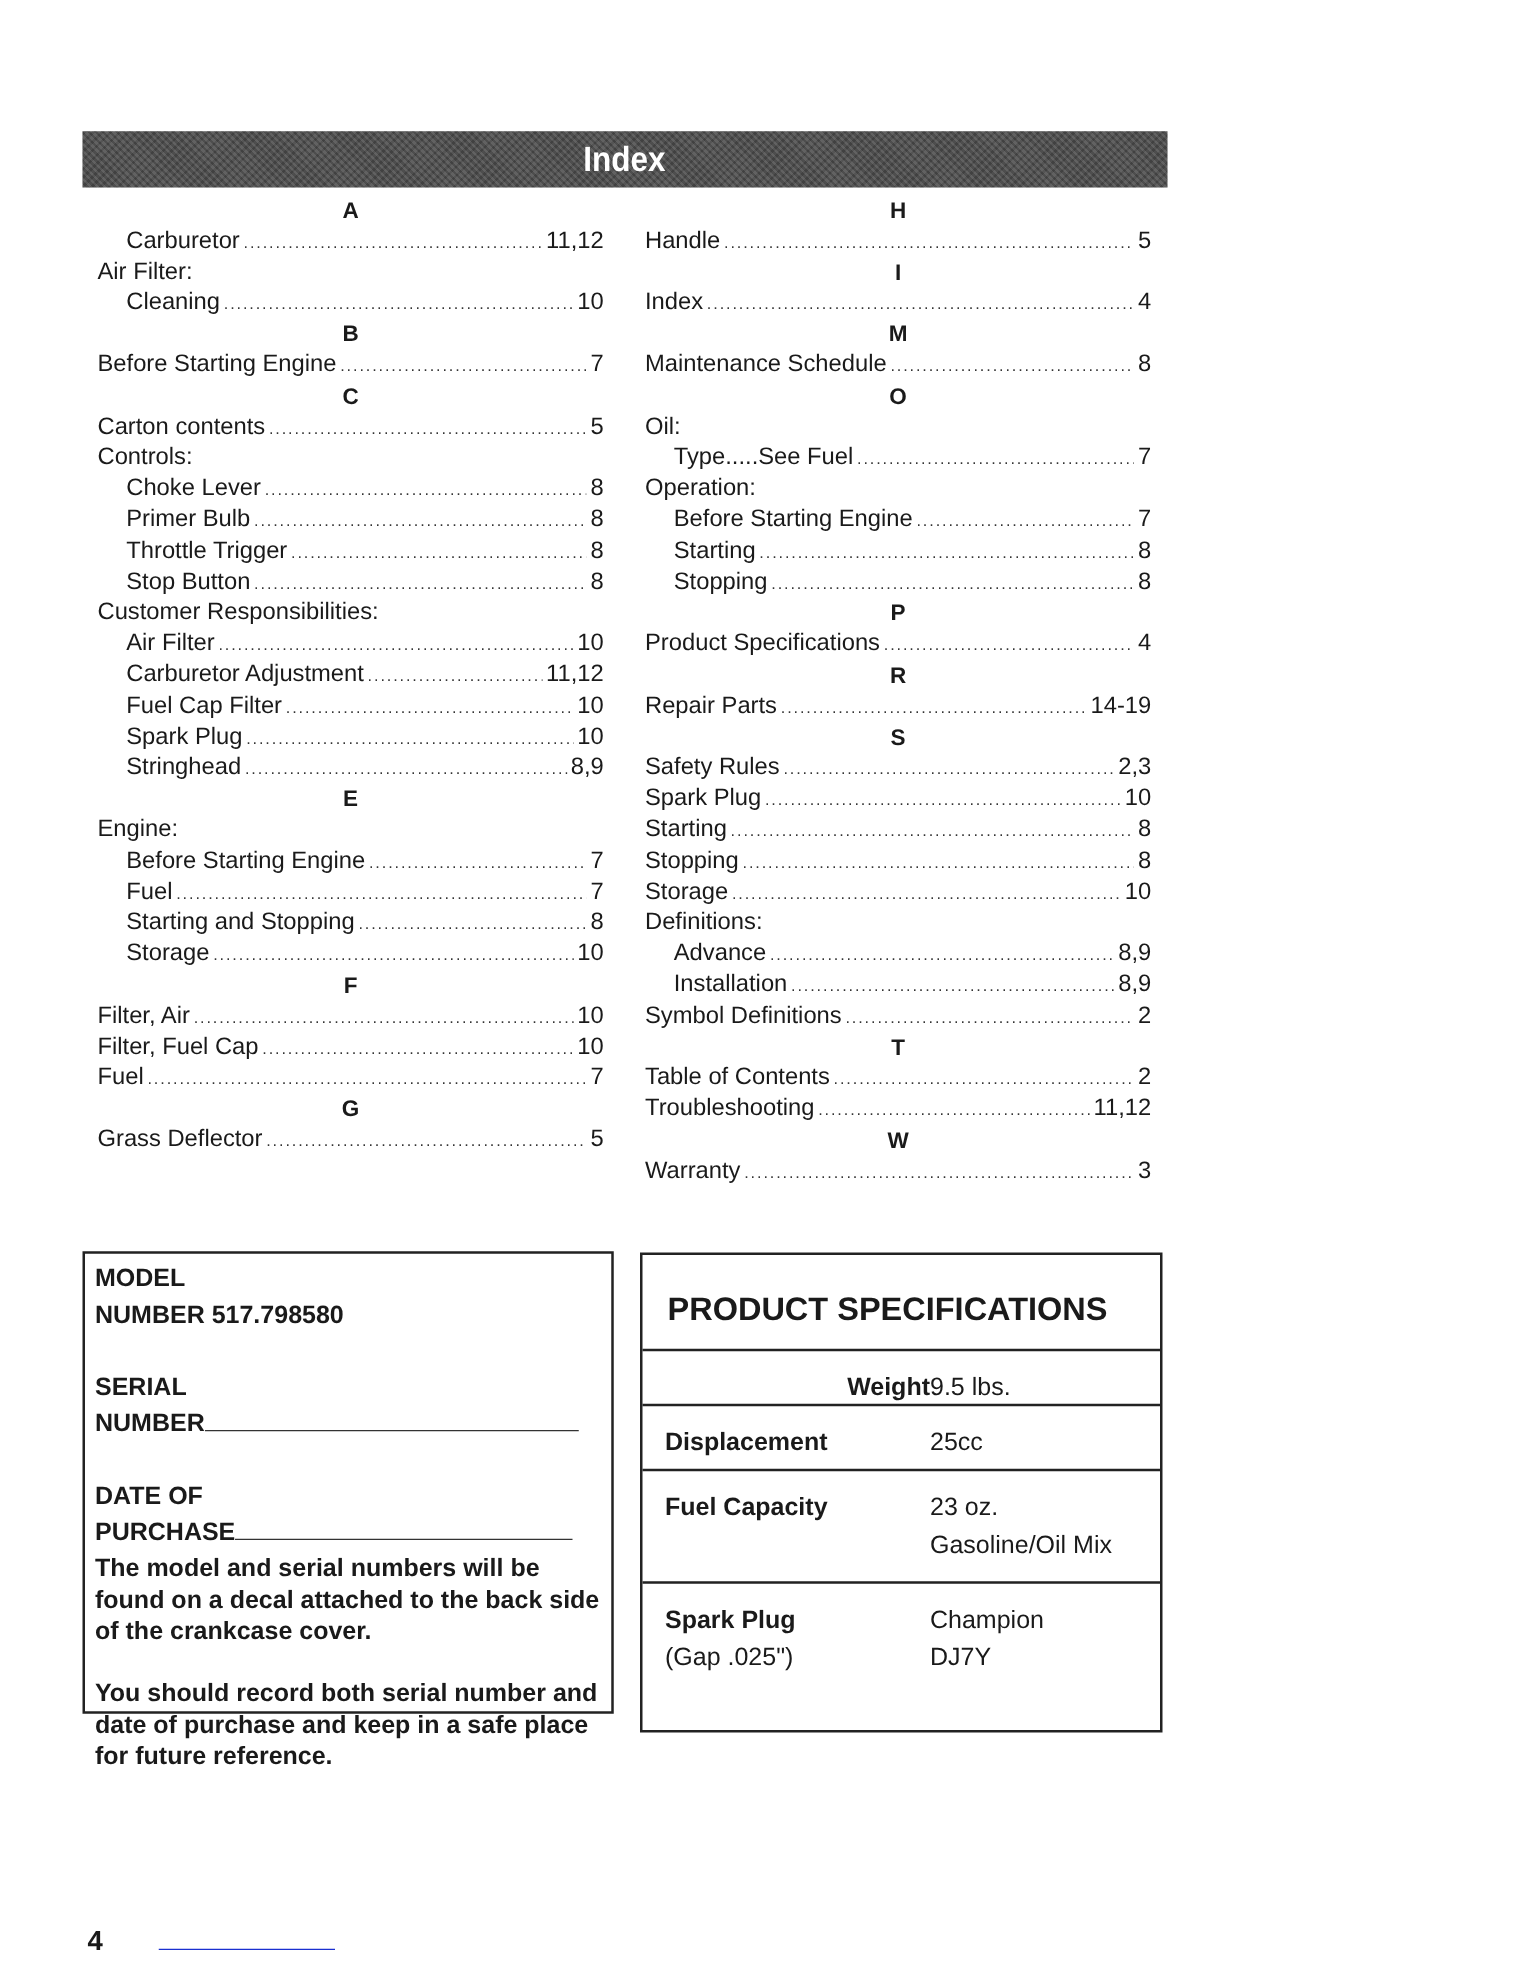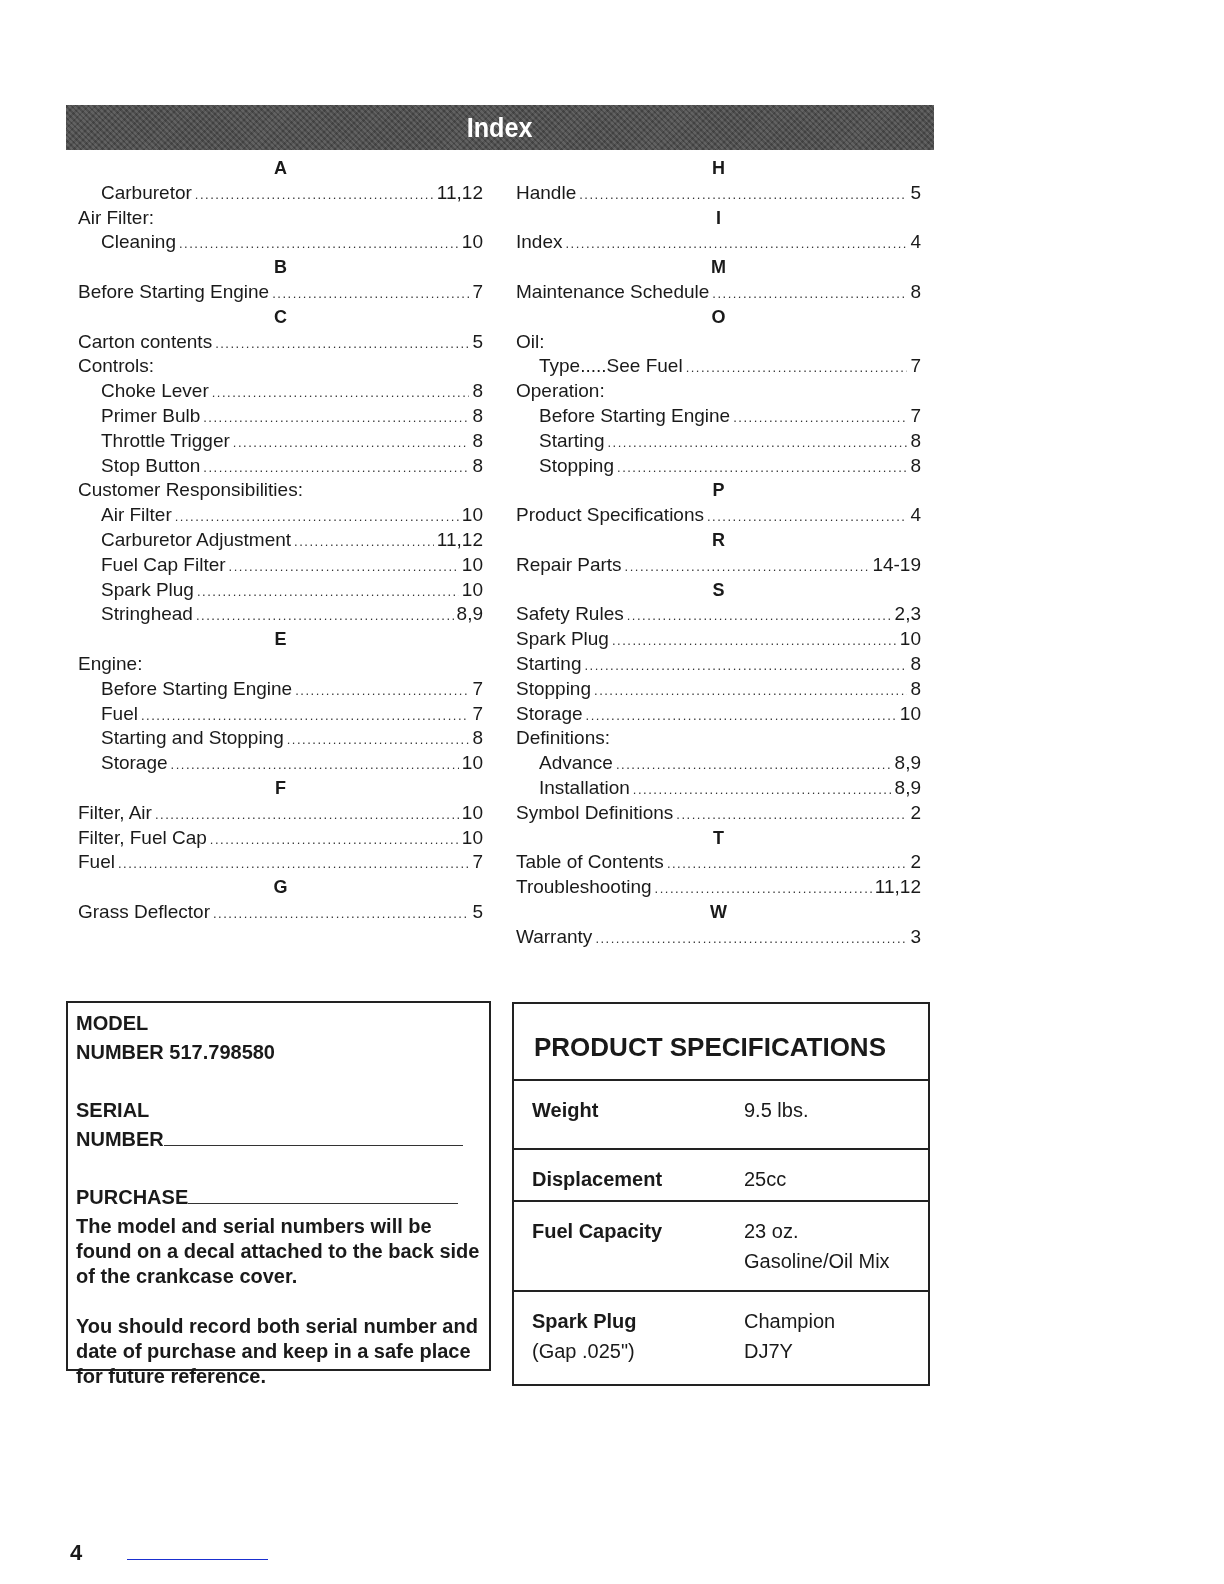--- a/index.html
+++ b/index.html
@@ -315,30 +315,31 @@
 
 <div class="box-left">
   <div class="row">MODEL</div>
   <div class="row">NUMBER 517.798580</div>
   <div class="gap"></div>
   <div class="row">SERIAL</div>
   <div class="row">
     <span>NUMBER</span><span class="blank" style="width:299px;"></span>
   </div>
   <div class="gap"></div>
+  <div class="row">DATE OF</div>
   <div class="row">
     <span>PURCHASE</span><span class="blank" style="width:270px;"></span>
   </div>
   <div class="para" style="margin-top:2px;">The model and serial numbers will be found on a decal attached to the back side of the crankcase cover.</div>
   <div class="para" style="margin-top:25px;">You should record both serial number and date of purchase and keep in a safe place for future reference.</div>
 </div>
 
 <div class="box-right">
   <div class="spec-title">PRODUCT SPECIFICATIONS</div>
-  <div class="spec-row" style="height:69px;">
+  <div class="spec-row" style="height:44px;text-align:right;">
     <div class="spec-name">
         <div class="l main">Weight</div>
       </div>
     <div>
         <div class="l">9.5 lbs.</div>
       </div>
   </div>
   <div class="spec-row" style="height:52px;">
     <div class="spec-name">
         <div class="l main">Displacement</div>

